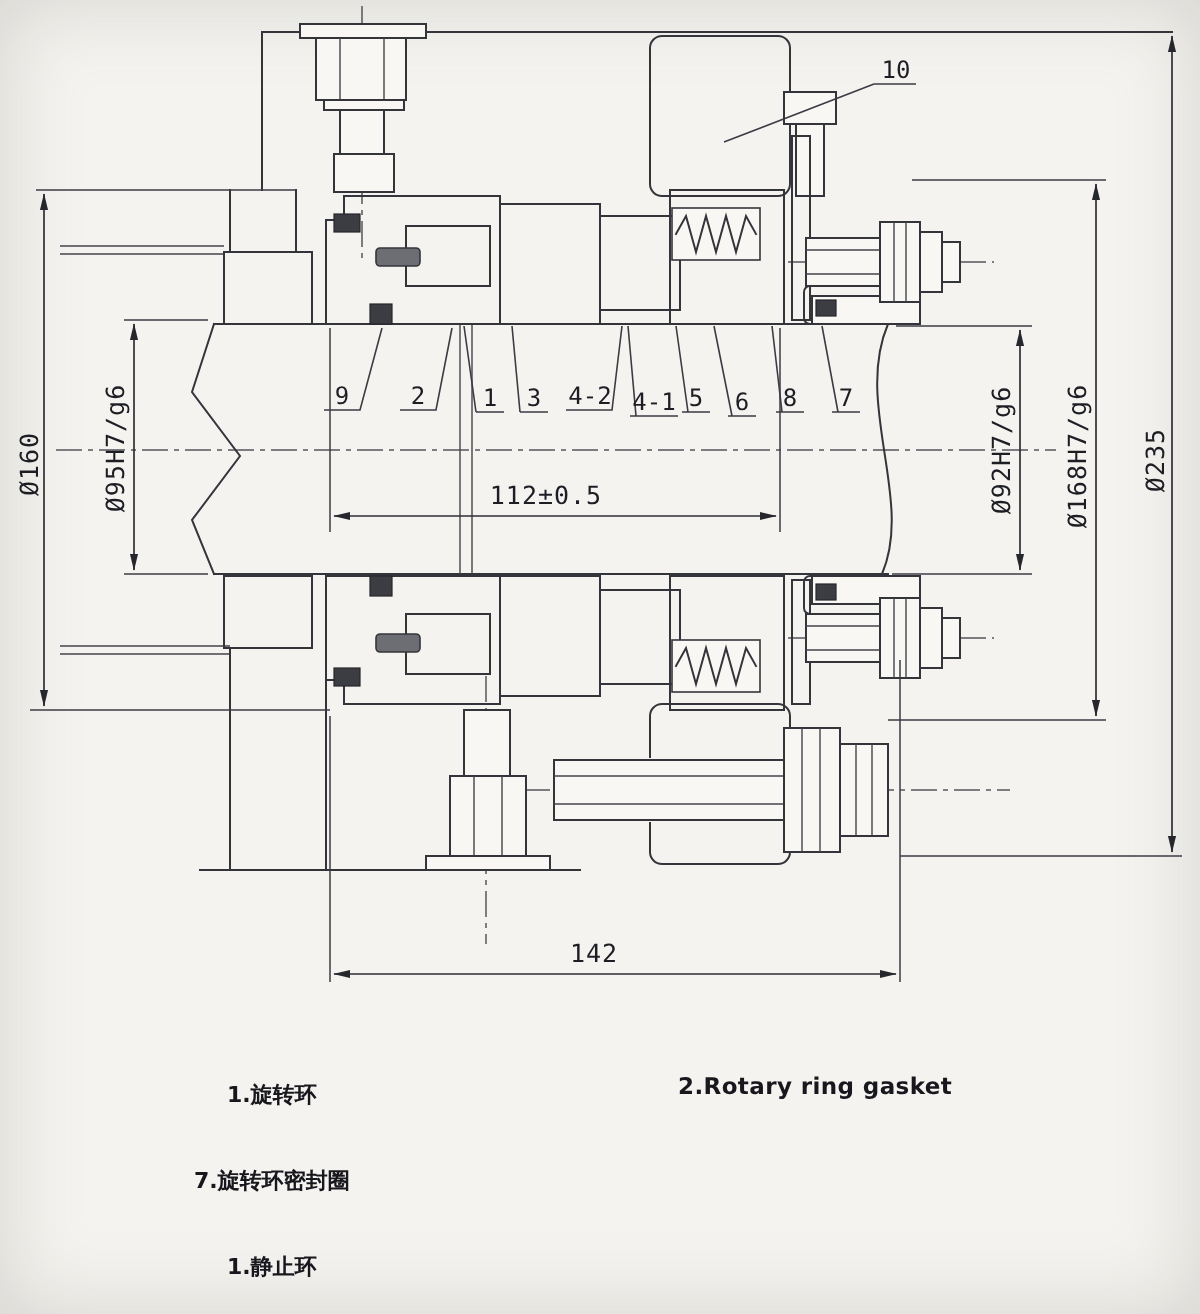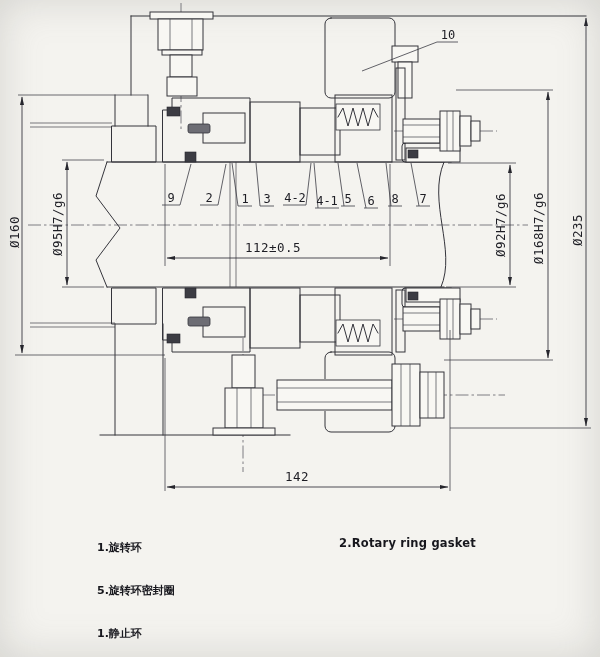--- a/index.html
+++ b/index.html
@@ -18,21 +18,21 @@
   svg .ext{stroke:#3b3b44;stroke-width:.75;fill:none;}
   svg .lead{stroke:#3b3b44;stroke-width:.8;fill:none;}
   svg text.dim{font-family:"DejaVu Sans Mono", monospace;font-size:12.5px;fill:#1d1d24;letter-spacing:.5px;}
   svg text.co{font-family:"DejaVu Sans Mono", monospace;font-size:12px;fill:#1d1d24;}
   .wht{fill:#f8f7f3;stroke:#34343b;stroke-width:1;}
   .dark{fill:#3c3c43;stroke:#26262c;stroke-width:.6;}
   .gray{fill:#6d6d74;stroke:#34343b;stroke-width:.8;}
   .plist{position:absolute;color:#17171d;font-weight:700;white-space:pre;}
   #list-cn{left:97px;top:513px;font-size:11px;line-height:14.2px;}
   #list-en{left:339px;top:507px;font-size:11.5px;line-height:14.4px;letter-spacing:.2px;}
-  .plist div{height:14.2px;}
+  .plist div{height:14.2px;text-align:center;}
 </style>
 </head>
 <body>
 <div id="stage">
 
 <svg width="600" height="505" viewBox="0 0 600 505">
   <defs>
     <pattern id="hA" width="5.6" height="5.6" patternUnits="userSpaceOnUse" patternTransform="rotate(45)">
       <line x1="0" y1="0" x2="0" y2="5.6" stroke="#50505a" stroke-width="0.8"></line>
     </pattern>
@@ -227,21 +227,21 @@
     <text class="co" text-anchor="middle" x="395" y="203">8</text>
     <path class="lead" d="M416,206 H430 M419,206 L411,163"></path>
     <text class="co" text-anchor="middle" x="423" y="203">7</text>
     <path class="lead" d="M437,42 H458 M437,42 L362,71"></path>
     <text class="co" text-anchor="middle" x="448" y="39">10</text>
   </g>
 </svg>
 
 <div id="list-cn" class="plist">
   <div>1.旋转环</div>
-  <div>5.旋转环密封圈</div>
+  <div>7.旋转环密封圈</div>
   <div>1.静止环</div>
   
   
   
   
   
   
   
   
 </div>

